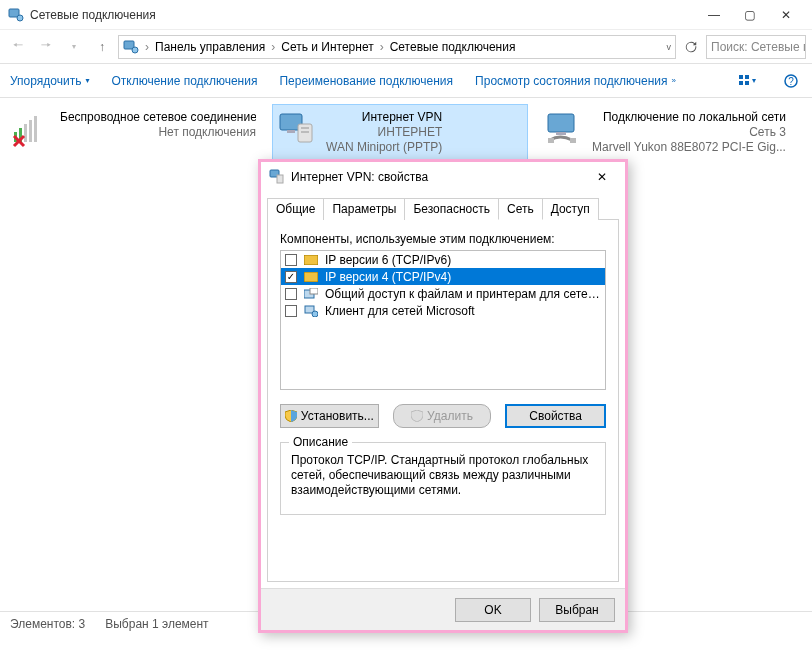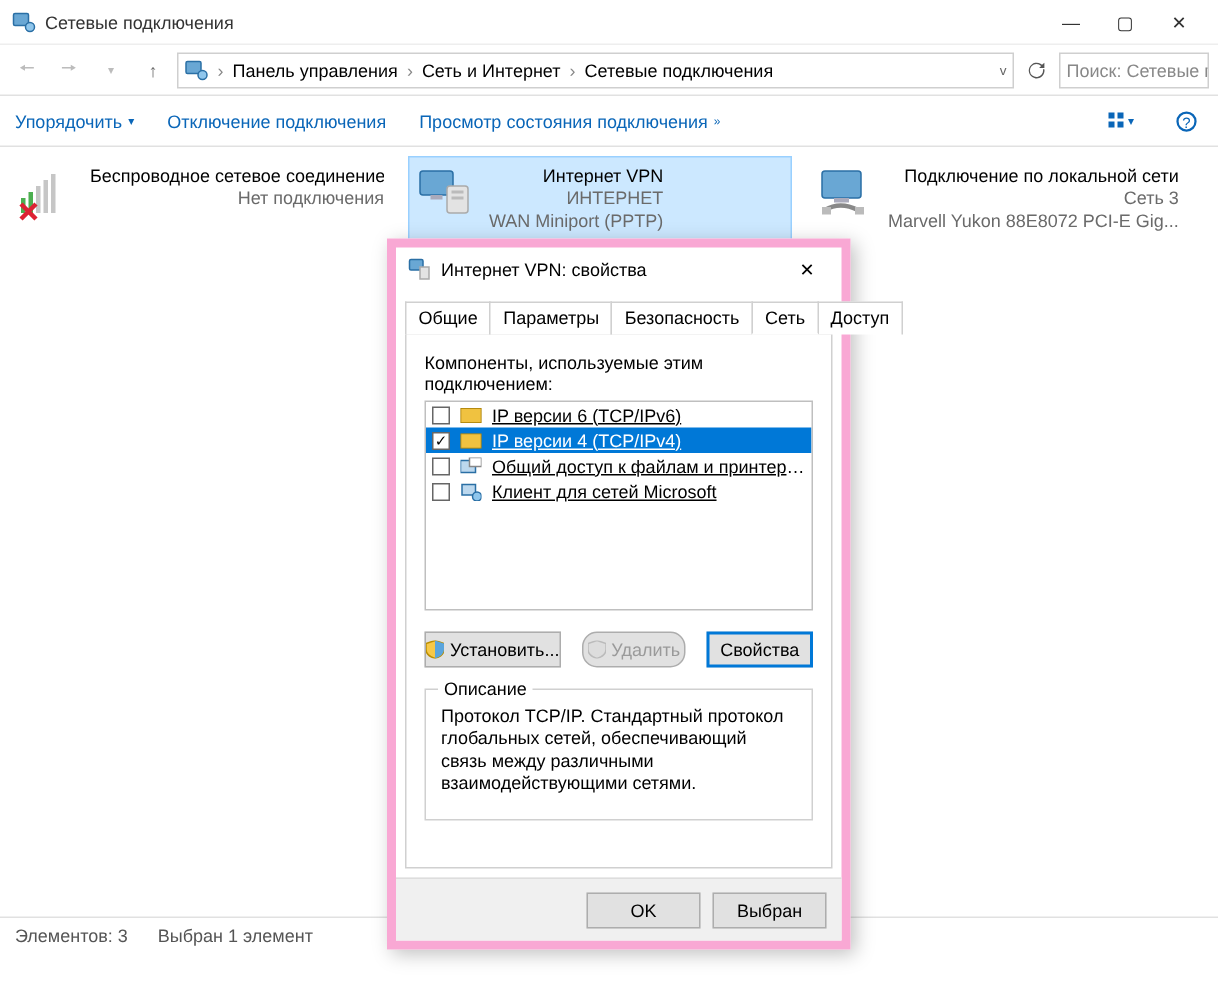--- a/index.html
+++ b/index.html
@@ -36,39 +36,39 @@
   .conn .cicon { width: 40px; height: 40px; flex-shrink: 0; position: relative; }
   .conn .lines { line-height: 15px; overflow: hidden; }
   .conn .lines .l1 { color: #000; white-space: nowrap; }
   .conn .lines .l2 { color: #6a6a6a; white-space: nowrap; }
   .conn .lines .l3 { color: #6a6a6a; white-space: nowrap; }
 
   
   .statusbar { position: absolute; bottom: 23px; left: 0; right: 0; height: 24px; display: flex; align-items: center; padding: 0 10px; gap: 20px; color: #555; border-top: 1px solid #e1e1e1; }
 
   
-  .dialog { position: absolute; left: 258px; top: 159px; width: 309px; height: 474px; background: #fff; border: 6px solid #f9a8d4; box-shadow: 3px 3px 12px rgba(0,0,0,0.25); display: flex; flex-direction: column; }
+  .dialog { position: absolute; left: 258px; top: 159px; width: 370px; height: 474px; background: #fff; border: 3px solid #f9a8d4; box-shadow: 3px 3px 12px rgba(0,0,0,0.25); display: flex; flex-direction: column; }
   .dlg-titlebar { height: 30px; display: flex; align-items: center; padding: 0 8px; }
   .dlg-titlebar .dicon { width: 16px; height: 16px; margin-right: 6px; }
   .dlg-titlebar .dtitle { flex: 1; }
   .dlg-titlebar .dclose { width: 30px; height: 24px; display:flex; align-items:center; justify-content:center; }
 
   .tabstrip { display: flex; padding: 6px 24px 0 6px; }
   .tab { border: 1px solid #d0d0d0; border-bottom: none; padding: 3px 8px; background: #fff; color: #000; margin-right: -1px; position: relative; }
   .tab.active { background: #fff; z-index: 2; border-bottom: 1px solid #fff; }
   .tabpanel { border: 1px solid #d0d0d0; margin: 0 6px 6px 6px; flex: 1; padding: 12px 12px 8px 12px; display: flex; flex-direction: column; }
   .tabstrip + .tabpanel { margin-top: -1px; }
 
   .lbl { margin-bottom: 4px; }
   .listbox { border: 1px solid #bfbfbf; height: 140px; background: #fff; overflow: hidden; }
   .li { display: flex; align-items: center; height: 17px; padding: 0 4px; gap: 6px; }
   .li.sel { background: #0078d7; color: #fff; }
   .li .cb { width: 12px; height: 12px; border: 1px solid #666; background: #fff; display: inline-flex; align-items: center; justify-content: center; font-size: 10px; color: #000; }
   .li .pic { width: 16px; height: 12px; display:inline-flex; align-items:center; justify-content:center; }
-  .li .txt { white-space: nowrap; overflow: hidden; text-overflow: ellipsis; flex: 1; text-decoration: underline; }
+  .li .txt { white-space: nowrap; overflow: hidden; text-overflow: ellipsis; flex: 1; }
 
   .btnrow { display: flex; gap: 14px; margin-top: 14px; }
   .winbtn2 { flex: 1; height: 24px; border: 1px solid #adadad; background: #e1e1e1; display: flex; align-items: center; justify-content: center; gap: 4px; }
   .winbtn2.disabled { color: #9a9a9a; border-radius: 10px; }
   .winbtn2.focus { border: 2px solid #0078d7; }
 
   .groupbox { border: 1px solid #d0d0d0; margin-top: 14px; padding: 10px 10px 16px 10px; position: relative; }
   .groupbox .legend { position: absolute; top: -8px; left: 8px; background: #fff; padding: 0 4px; }
   .desc { line-height: 15px; }
 
@@ -128,20 +128,21 @@
   </div>
   <div class="searchbox">Поиск: Сетевые п</div>
 </div>
 
 <div class="cmdbar">
   <div class="cmd">
       <span>Упорядочить</span>
       <span class="chev">▾</span>
     </div>
   <div class="cmd">Отключение подключения</div>
+  <div class="cmd">Переименование подключения</div>
   <div class="cmd">
       <span>Просмотр состояния подключения</span>
       <span class="chev">»</span>
     </div>
   <div class="spacer"></div>
   <div class="viewbtn">
       <svg width="14" height="14">
         <rect x="1" y="1" width="4" height="4" fill="#0a66b8"></rect>
         <rect x="7" y="1" width="4" height="4" fill="#0a66b8"></rect>
         <rect x="1" y="7" width="4" height="4" fill="#0a66b8"></rect>

